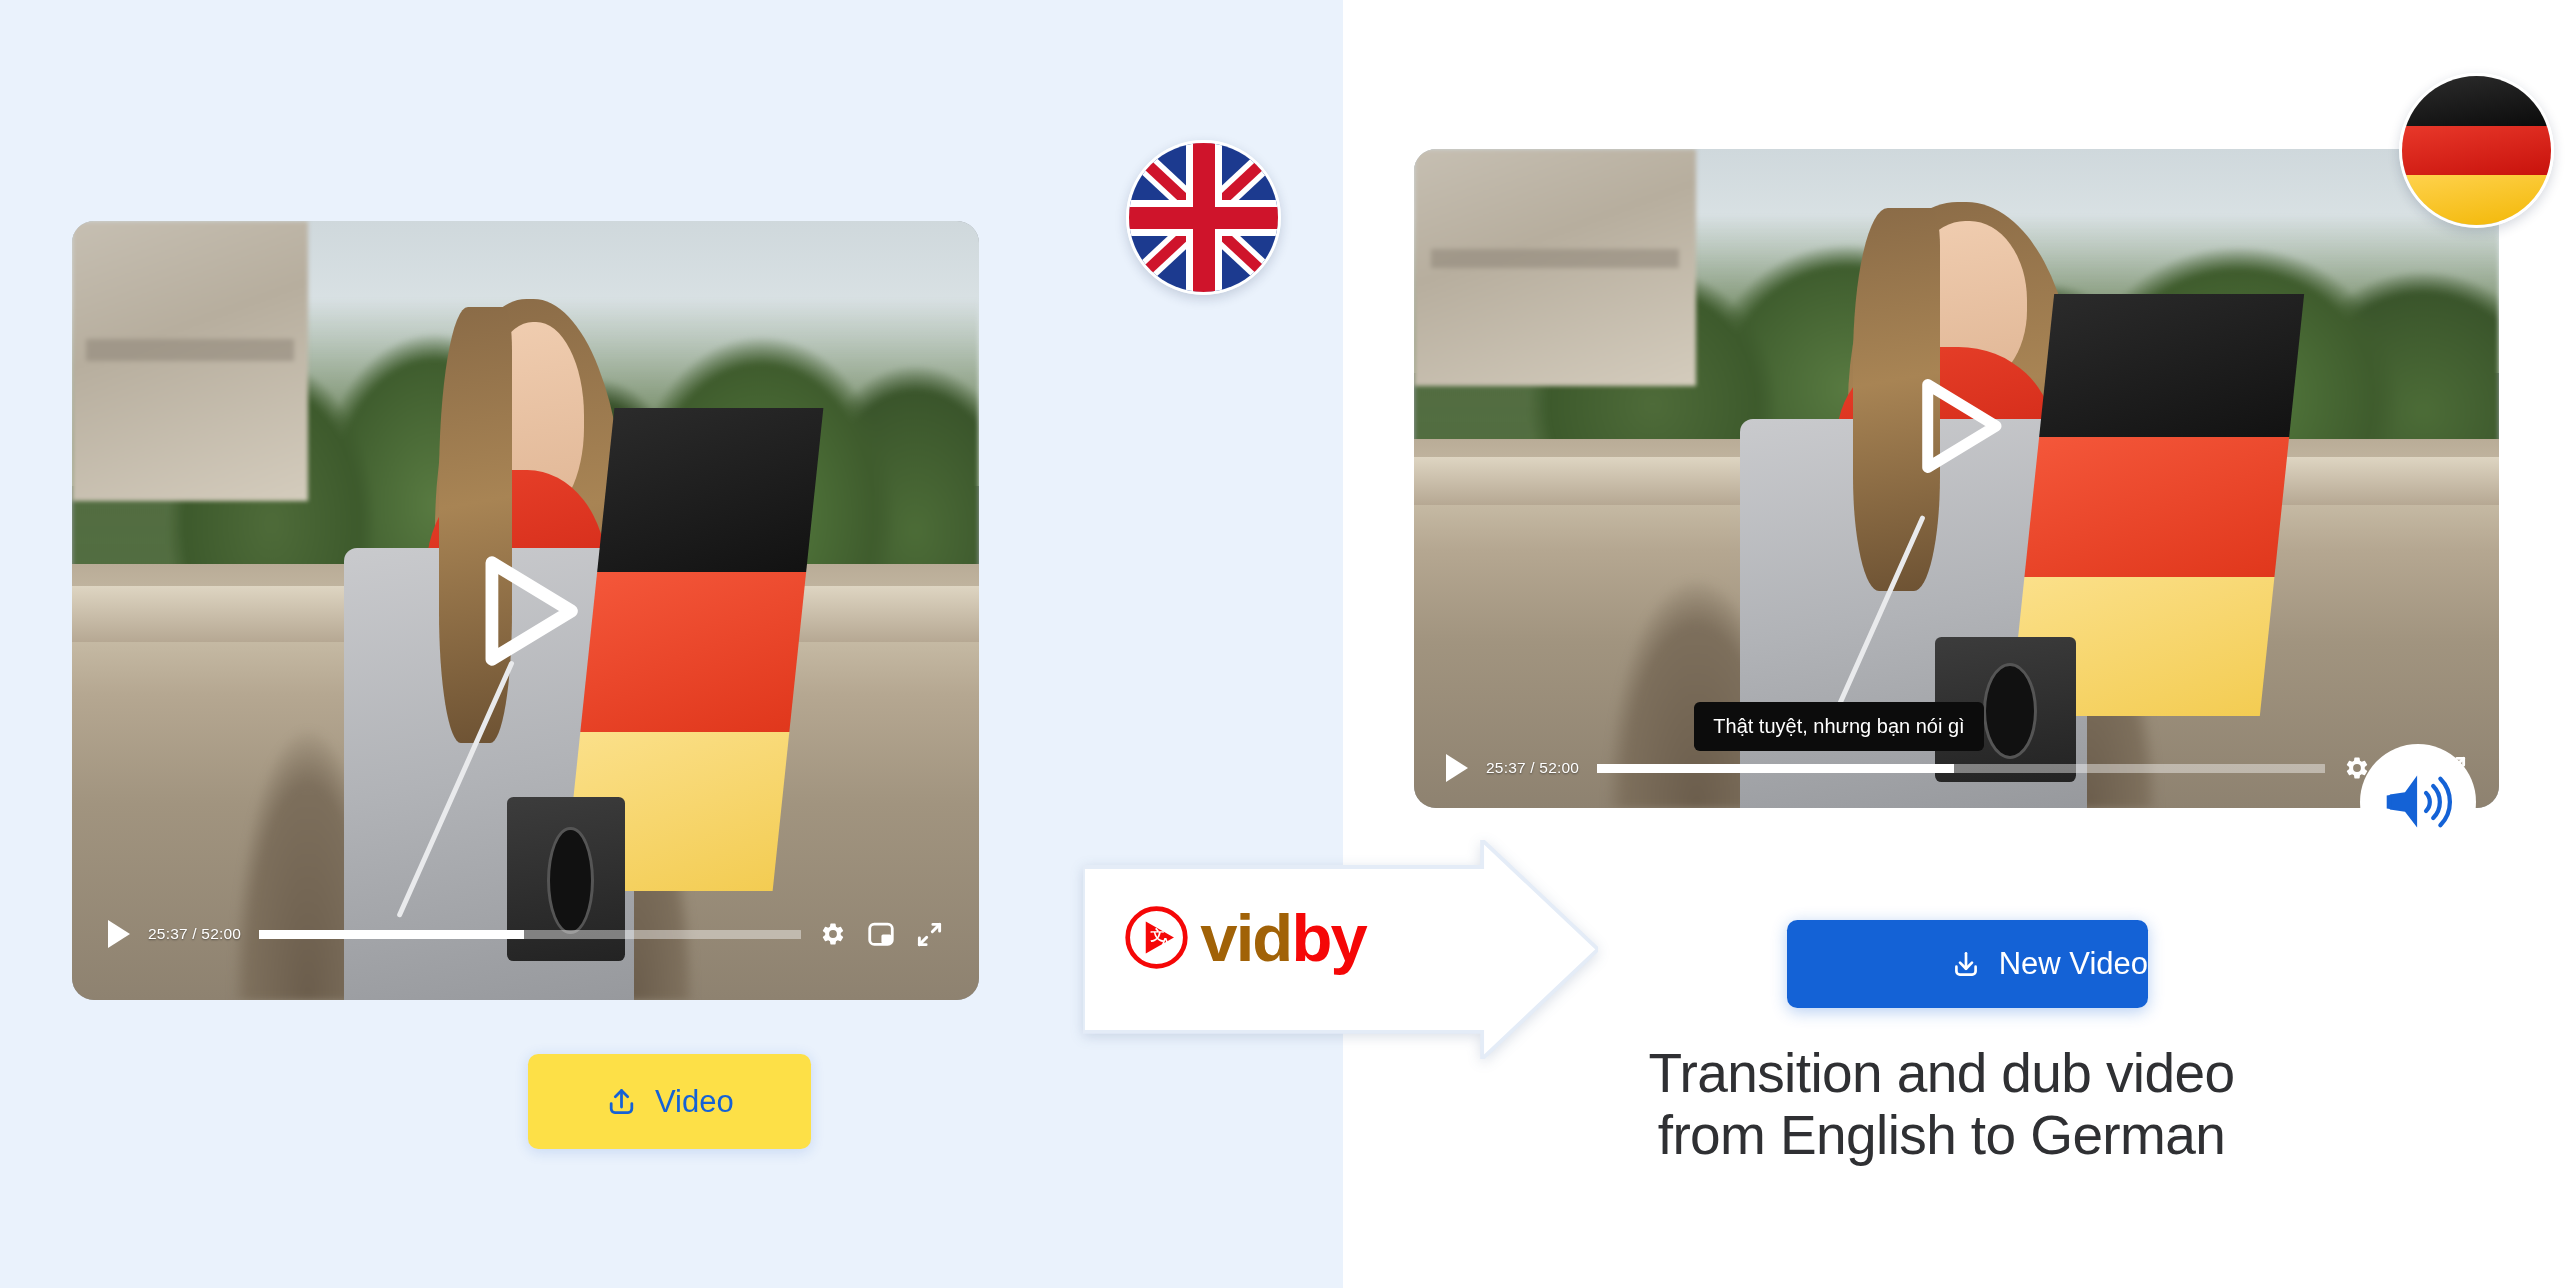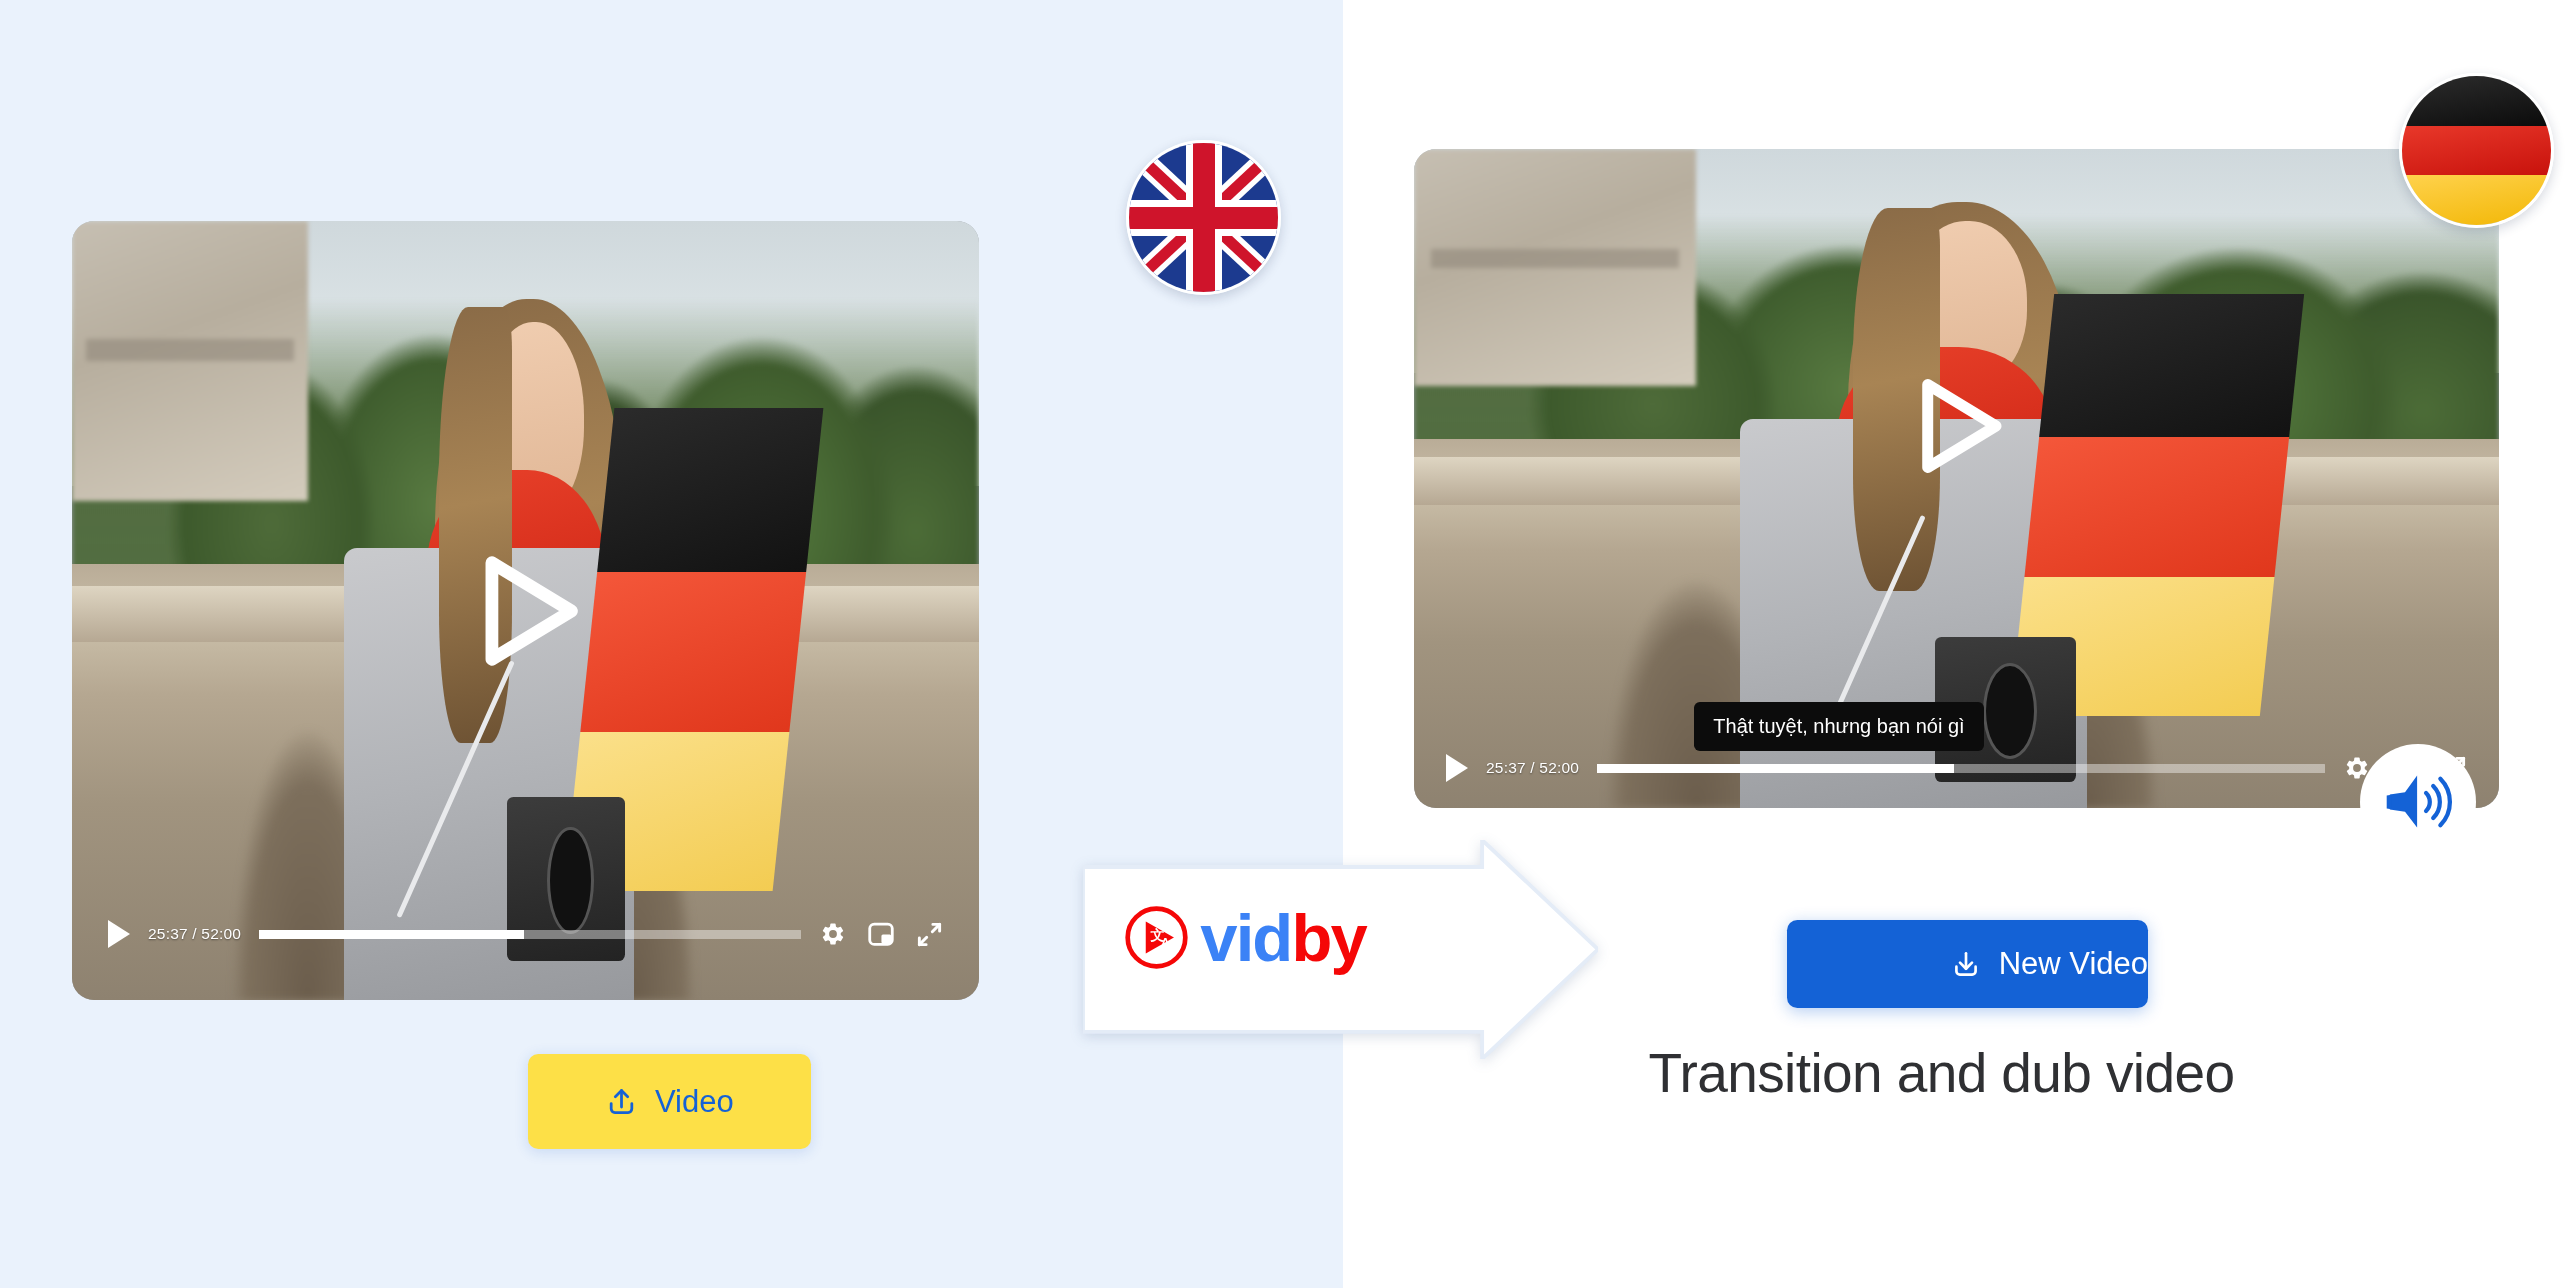--- a/index.html
+++ b/index.html
@@ -199,21 +199,21 @@
   #arrow-logo .arrow-shape{
     position:absolute; inset:0;
     filter:drop-shadow(0 3.2px 6.4px rgba(30,60,110,.16));
   }
   #arrow-logo .logo-row{
     position:absolute; left:40px; top:64px;
     display:flex; align-items:center; gap:10.3px;
   }
   .vidby-mark { width:67px; height:67px; flex:0 0 auto; }
   .vidby-word { font-size:67px; font-weight:700; letter-spacing:-1.9px; line-height:1; }
-  .vidby-word .vid { color:#3b82f6; }
+  .vidby-word .vid { color:#a16207; }
   .vidby-word .by  { color:#f50707; }
 
   
   .btn {
     position:absolute; display:flex; align-items:center; justify-content:center;
     gap:16.7px; border-radius:10.3px; cursor:pointer; white-space:nowrap;
   }
   #btn-video {
     left:528px; top:1054px; width:283px; height:95px;
     background:#fde047; color:#1462d6;
@@ -425,14 +425,15 @@
       <path d="M12 4 V15.5"></path>
         <path d="M7.5 11 L12 15.6 L16.5 11"></path>
       <path d="M4.8 14 v3.4 a2.6 2.6 0 0 0 2.6 2.6 h9.2 a2.6 2.6 0 0 0 2.6 -2.6 v-3.4"></path>
     </g>
   </svg>
   <span>New Video</span>
 </div>
 
 <div id="headline">
   <span>Transition and dub video</span>
+  <span>from English to German</span>
 </div>
 
 
 </body></html>

